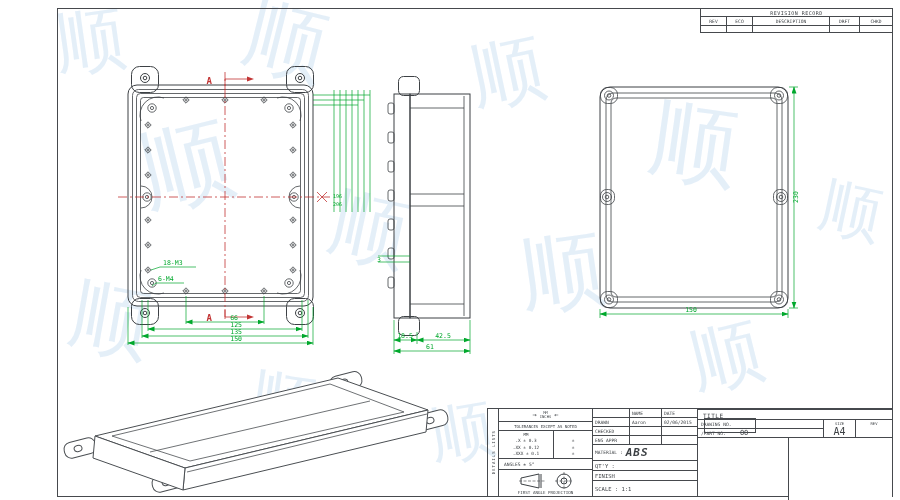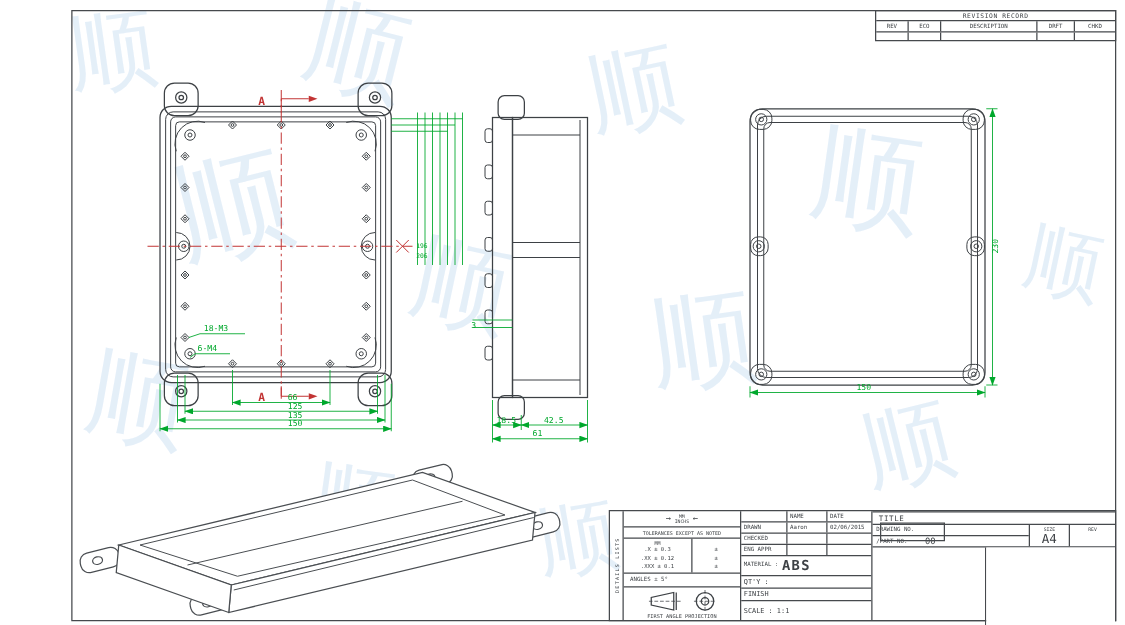--- a/index.html
+++ b/index.html
@@ -50,21 +50,21 @@
   .tol .proj { flex:1; display:flex; flex-direction:column; align-items:center; justify-content:space-between; padding:2px 0 1px; }
   .tol .proj .icons { display:flex; align-items:center; gap:10px; }
   .tol .proj .cap { font-size:4.2px; white-space:nowrap; }
 
   .sign { width:105px; border-right:1px solid #46494d; display:flex; flex-direction:column; }
   .sign .row { height:9px; border-bottom:1px solid #46494d; display:flex; }
   .sign .row .c { border-right:1px solid #46494d; display:flex; align-items:center; padding-left:2px; overflow:hidden; }
   .sign .row .c:last-child { border-right:none; }
   .sign .c.role { width:37px; } .sign .c.nm { width:32px; } .sign .c.dt { flex:1; }
   .sign .mat { height:16px; border-bottom:1px solid #46494d; display:flex; align-items:center; padding-left:2px; gap:3px; }
-  .sign .mat .big { font-size:11px; font-weight:bold; letter-spacing:1px; }
+  .sign .mat .big { font-size:11px; font-weight:bold; letter-spacing:1px;font-style:italic; }
   .sign .qty { height:10px; border-bottom:1px solid #46494d; display:flex; align-items:center; padding-left:2px; font-size:5.5px; }
   .sign .fin { height:10px; border-bottom:1px solid #46494d; display:flex; align-items:center; padding-left:2px; font-size:5.5px; }
   .sign .scl { flex:1; display:flex; align-items:center; padding-left:2px; font-size:5.5px; }
 
   .main4 { flex:1; display:flex; flex-direction:column; }
   .main4 .logo-row { height:29px; border-bottom:1px solid #46494d; position:relative; }
   .main4 .logo-box { position:absolute; left:6px; top:9px; width:52px; height:15px; border:1px solid #46494d; }
   .main4 .title-row { height:28px; border-bottom:1px solid #46494d; padding:2px 0 0 5px; font-size:6px; letter-spacing:.5px; }
   .main4 .num-row { height:18px; border-bottom:1px solid #46494d; display:flex; }
   .main4 .num-left { flex:1; border-right:1px solid #46494d; display:flex; flex-direction:column; }

